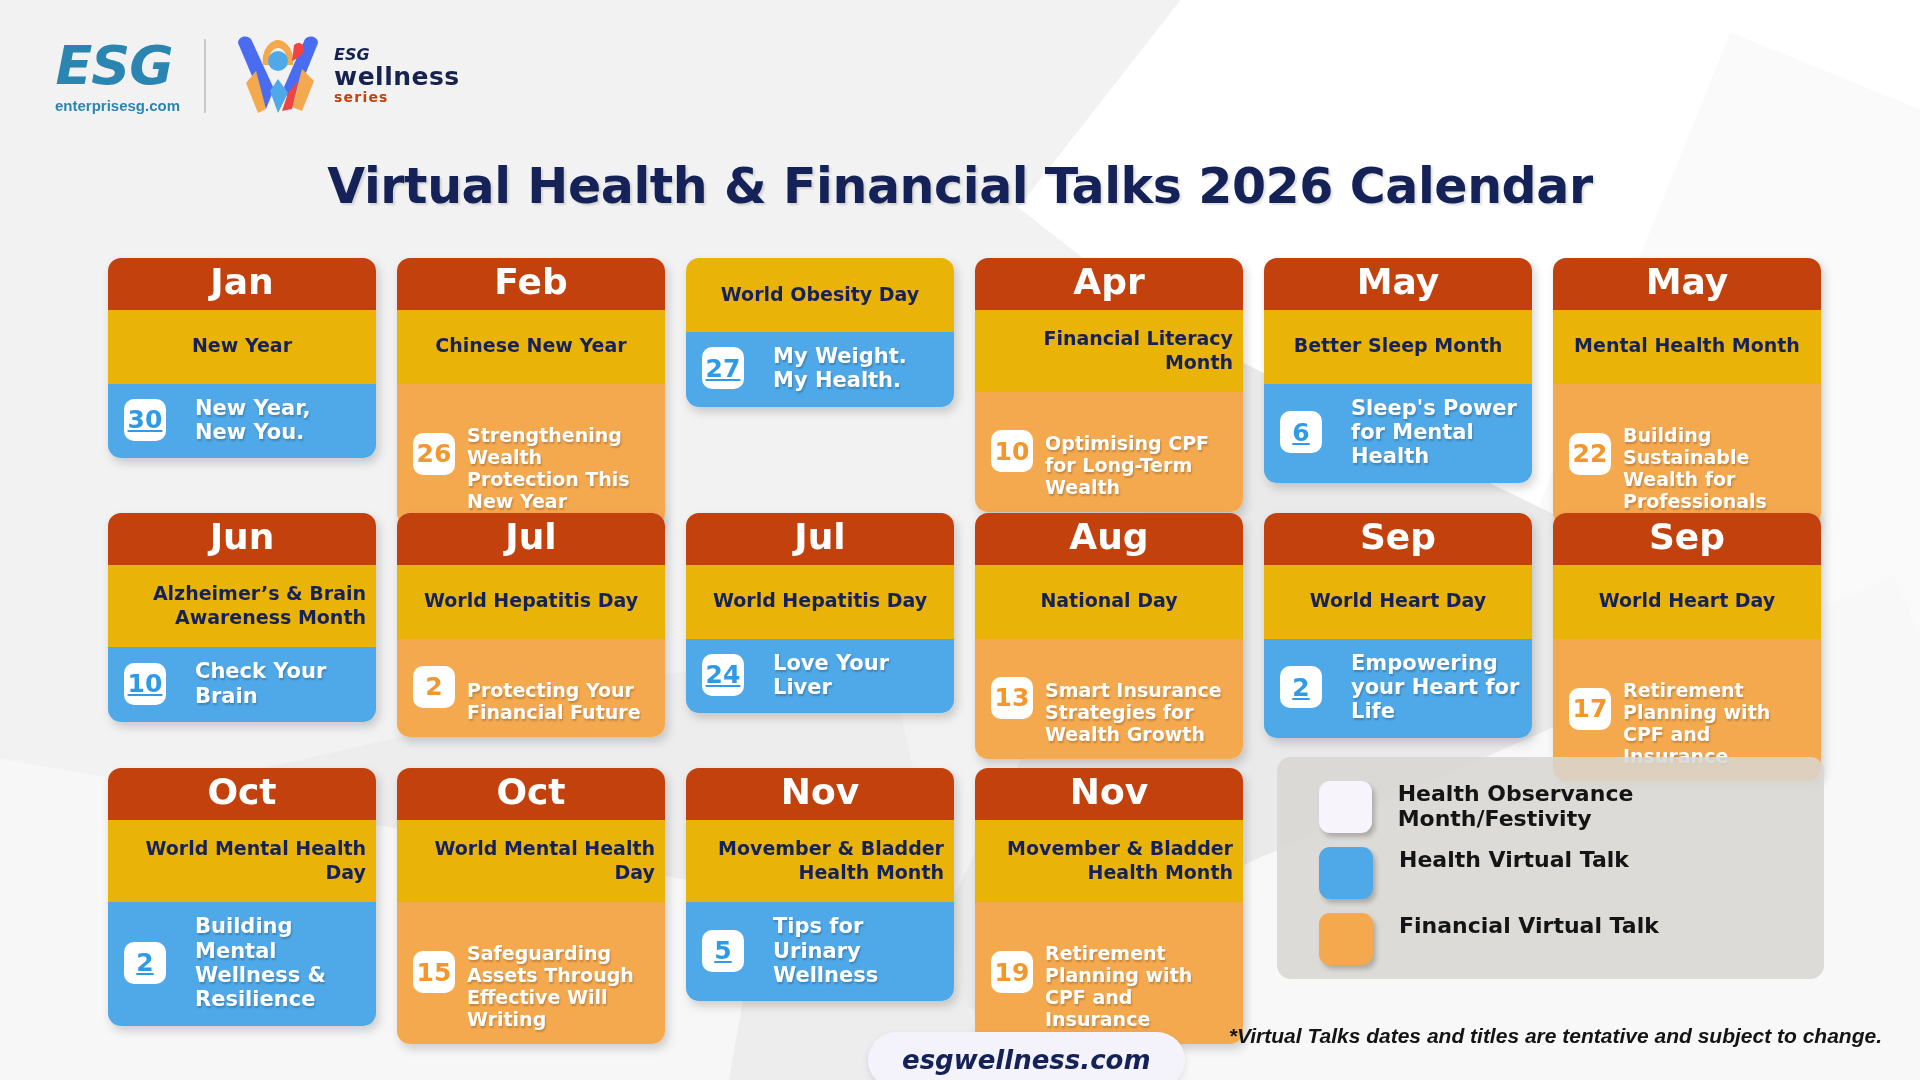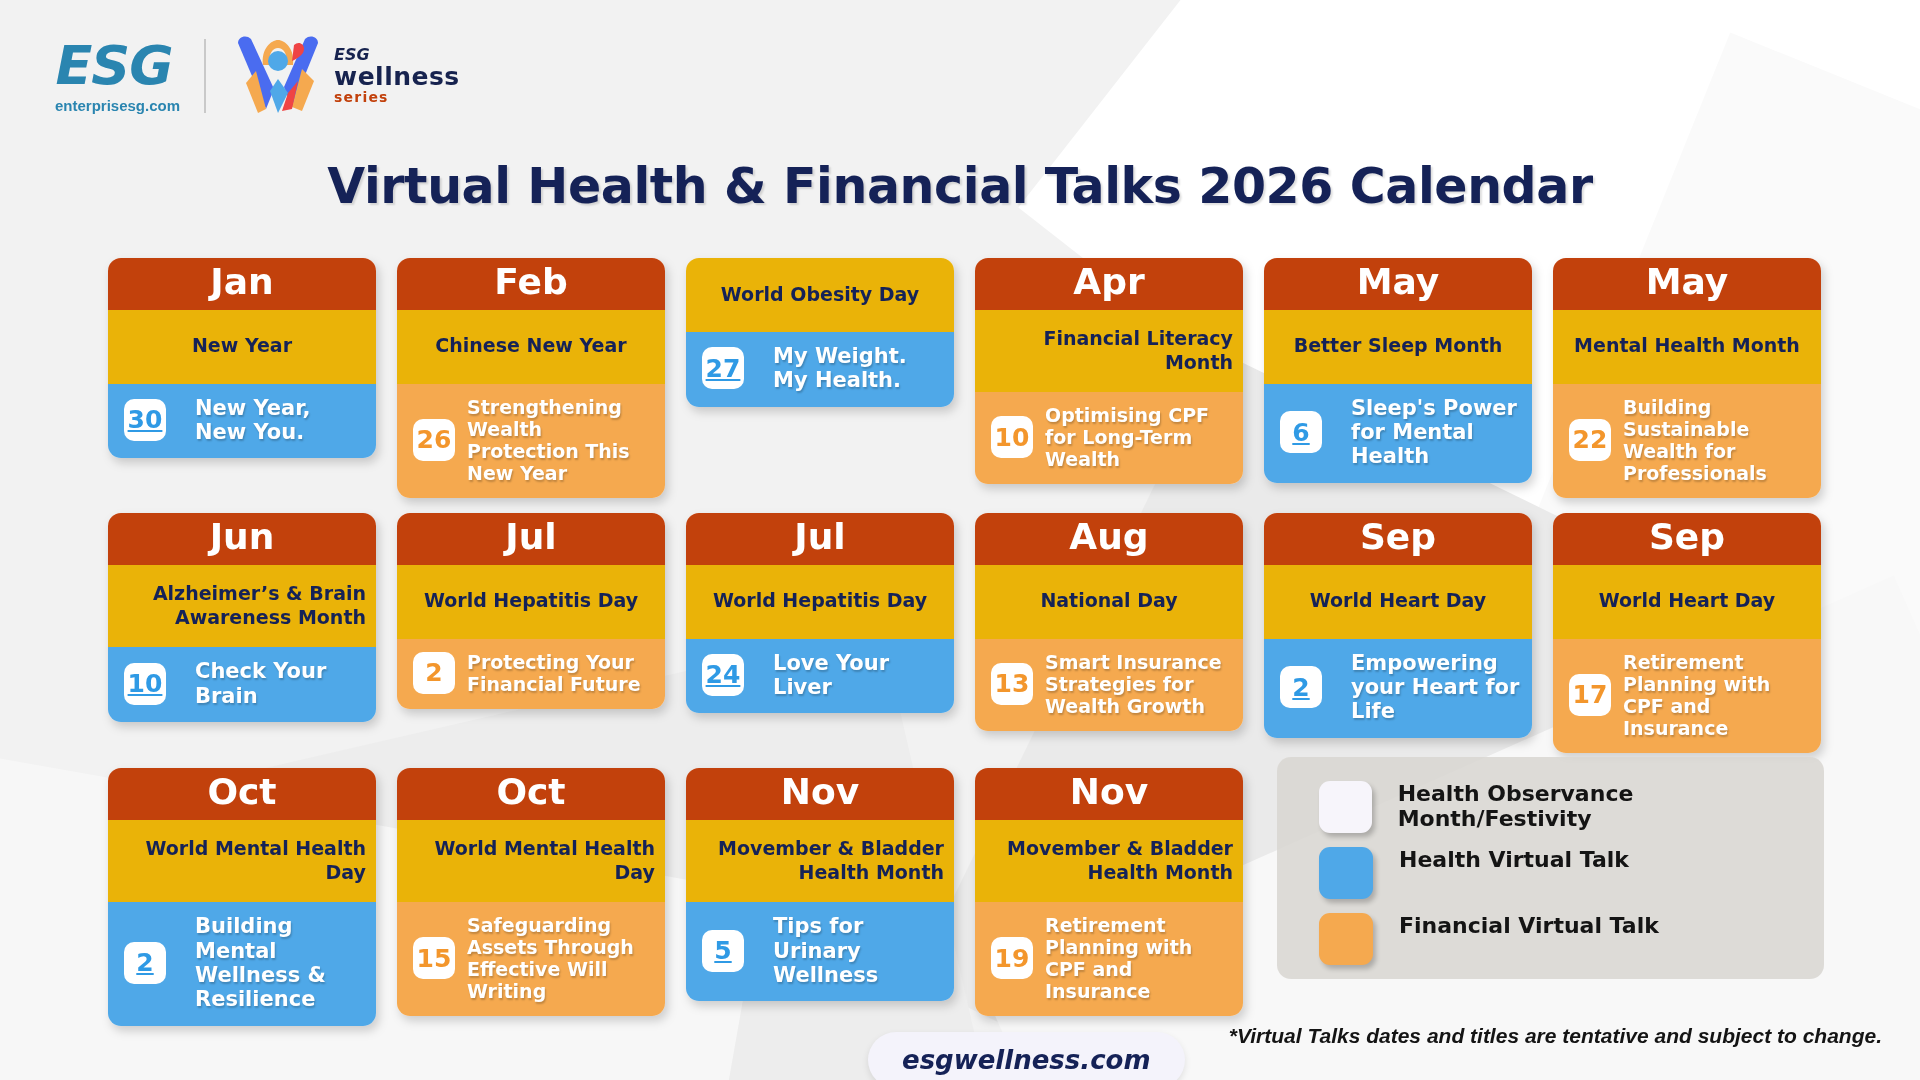--- a/index.html
+++ b/index.html
@@ -193,21 +193,21 @@
   .card-talk.finance .day-badge { color: #f3962c; }
 
   .talk-title {
     color: #ffffff;
     font-family: "DejaVu Sans", sans-serif;
     font-weight: bold;
     line-height: 1.16;
     text-shadow: 1px 2px 2px rgba(0,0,0,0.22);
   }
   .card-talk.health  .talk-title { font-size: 21px; margin-left: 17px; }
-  .card-talk.finance .talk-title { font-size: 19px; }
+  .card-talk.finance .talk-title { font-size: 19px; margin-top: 28px; }
 
   
   .legend {
     position: absolute;
     left: 1277px; top: 757px;
     width: 547px; height: 222px;
     background: rgba(216,214,210,0.86);
     border-radius: 14px;
     box-sizing: border-box;
     padding: 24px 0 0 42px;

